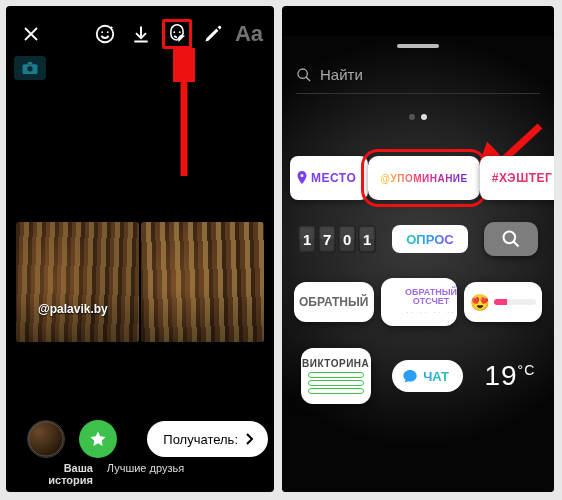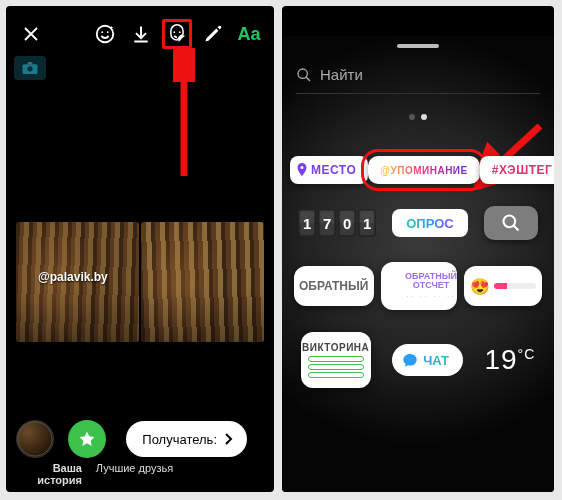--- a/index.html
+++ b/index.html
@@ -37,21 +37,21 @@
     width: 30px; height: 30px;
     display: flex; align-items: center; justify-content: center;
     position: relative;
     color: #fff; fill: #fff;
     cursor: pointer;
   }
   .highlight-red {
     border: 3px solid #e11;
     border-radius: 2px;
   }
-  .tb-aa { font-weight: 700; font-size: 18px; letter-spacing: 0; color: #22c55e; }
+  .tb-aa { font-weight: 700; font-size: 22px; letter-spacing: 0; color: #737373; }
   .camera-chip {
     position: absolute;
     left: 8px; top: 50px;
     width: 32px; height: 24px;
     background: #0a2830;
     border-radius: 4px;
     display:flex; align-items:center; justify-content:center;
   }
   .media-preview {
     margin: 170px 10px 0 10px;
@@ -75,36 +75,36 @@
       radial-gradient(ellipse 60% 90% at 30% 50%, rgba(180,120,60,.35), transparent 60%),
       linear-gradient(transparent 55%, rgba(0,0,0,.35) 100%);
   }
   .wood-img:nth-child(2){
      background:
       repeating-linear-gradient(88deg, #3a2412 0 4px, #5a3a1e 4px 9px, #8a6a3a 9px 14px),
       linear-gradient(#5a3a1e,#3a2412);
   }
   .mention {
     position: absolute;
-    left: 32px; bottom: 208px;
+    left: 32px; bottom: 176px;
     color: #fff; font-size: 12px; font-weight: 600;
     text-shadow: 0 1px 2px #000;
   }
 
   .arrow-up {
     position: absolute;
     left: 167px; top: 42px;
     width: 22px; height: 130px;
     pointer-events:none;
   }
 
   .bottom-bar {
     position: absolute;
-    left: 0; right: 0; bottom: 0;
-    padding: 6px 21px 6px 4px;
+    left: 11px; right: 0; bottom: 0;
+    padding: 6px 0 6px 4px;
   }
   .bottom-row {
     display: flex; align-items: center; gap: 14px;
     padding: 0 6px;
   }
   .circle-btn {
     width: 38px; height: 38px; border-radius: 50%;
     display:flex;align-items:center;justify-content:center;
     color:#fff;
   }
@@ -158,21 +158,21 @@
   .dots span.active{background:#ddd;}
 
   .sticker-grid{
     position:absolute;
     top: 120px; left: 8px; right: 8px; bottom: 0;
   }
   .srow{ display:flex; justify-content:space-around; align-items:center; margin-bottom: 22px; }
   .pill{
     background:#fff; color:#000;
     border-radius: 8px;
-    height: 28px;
+    height: 44px;
     padding: 0 12px;
     display:flex; align-items:center; justify-content:center;
     font-size: 12px; font-weight:700;
     letter-spacing: .5px;
     box-shadow: 0 2px 6px rgba(0,0,0,.4);
   }
   .pill.loc { color:#7b3ff0; padding-left:6px; }
   .pill.loc svg{margin-right:3px;}
   .pill.mention-st{
     background: linear-gradient(90deg,#fff,#fff);

